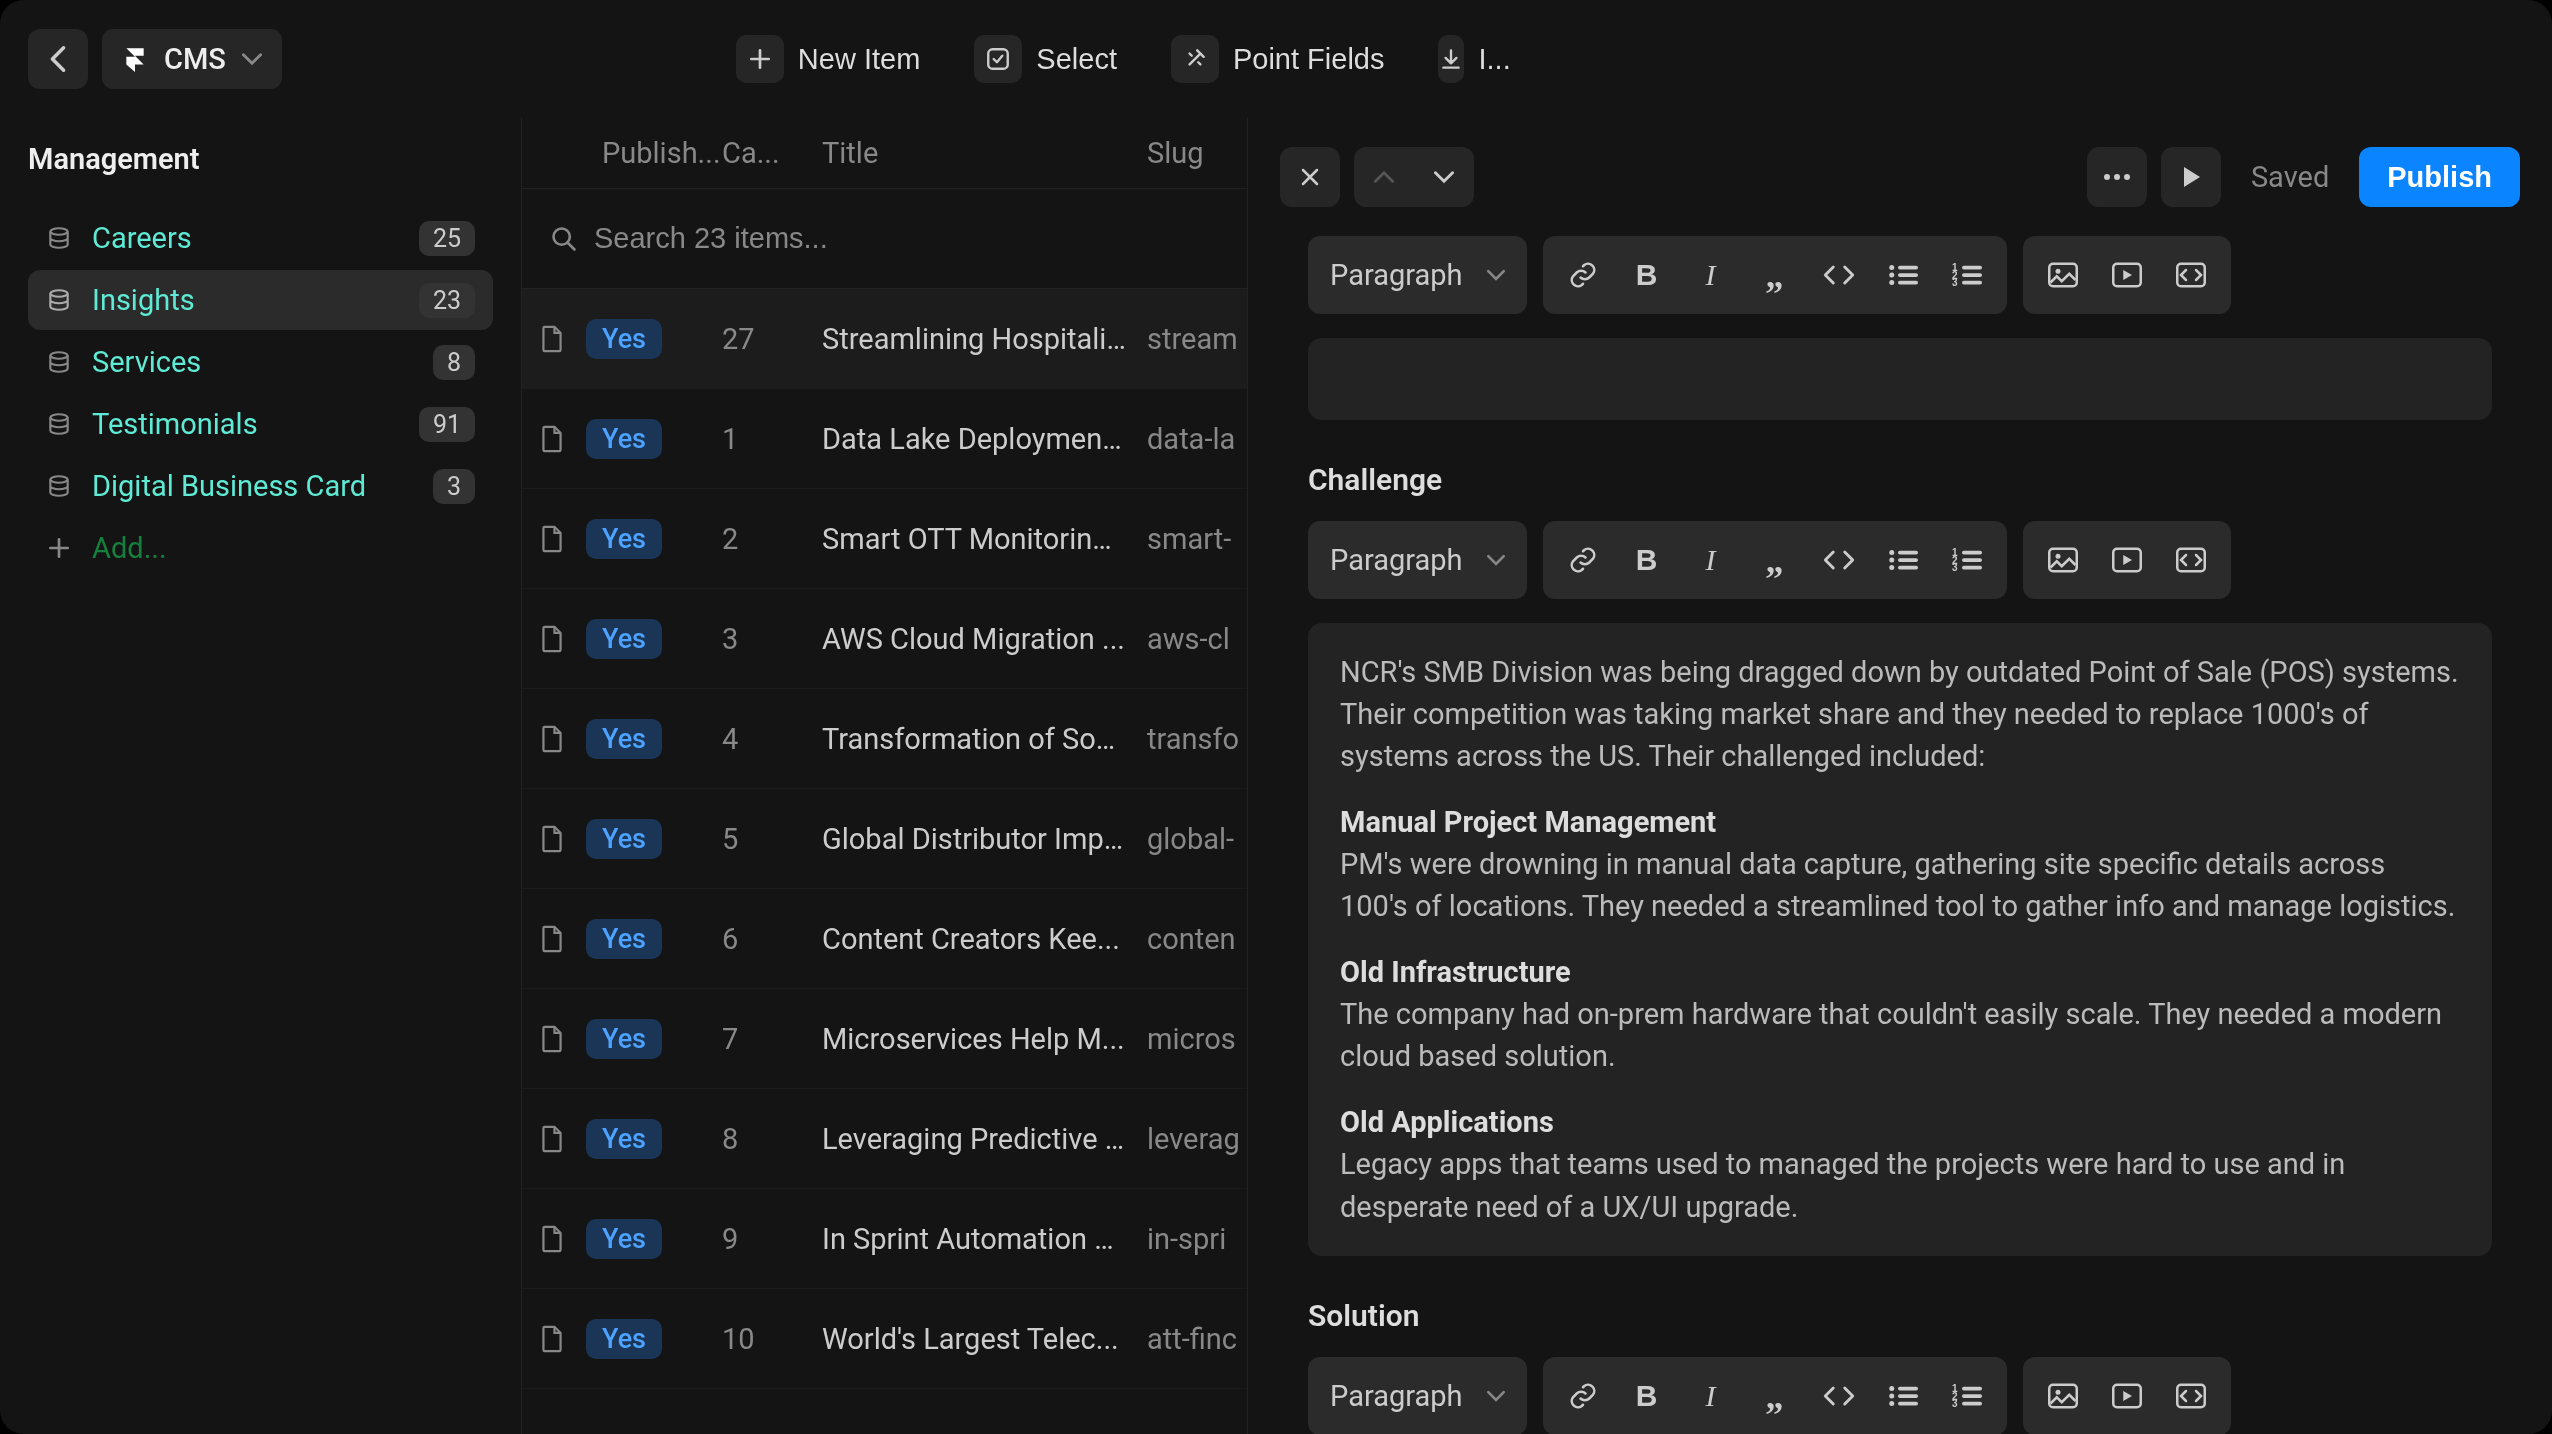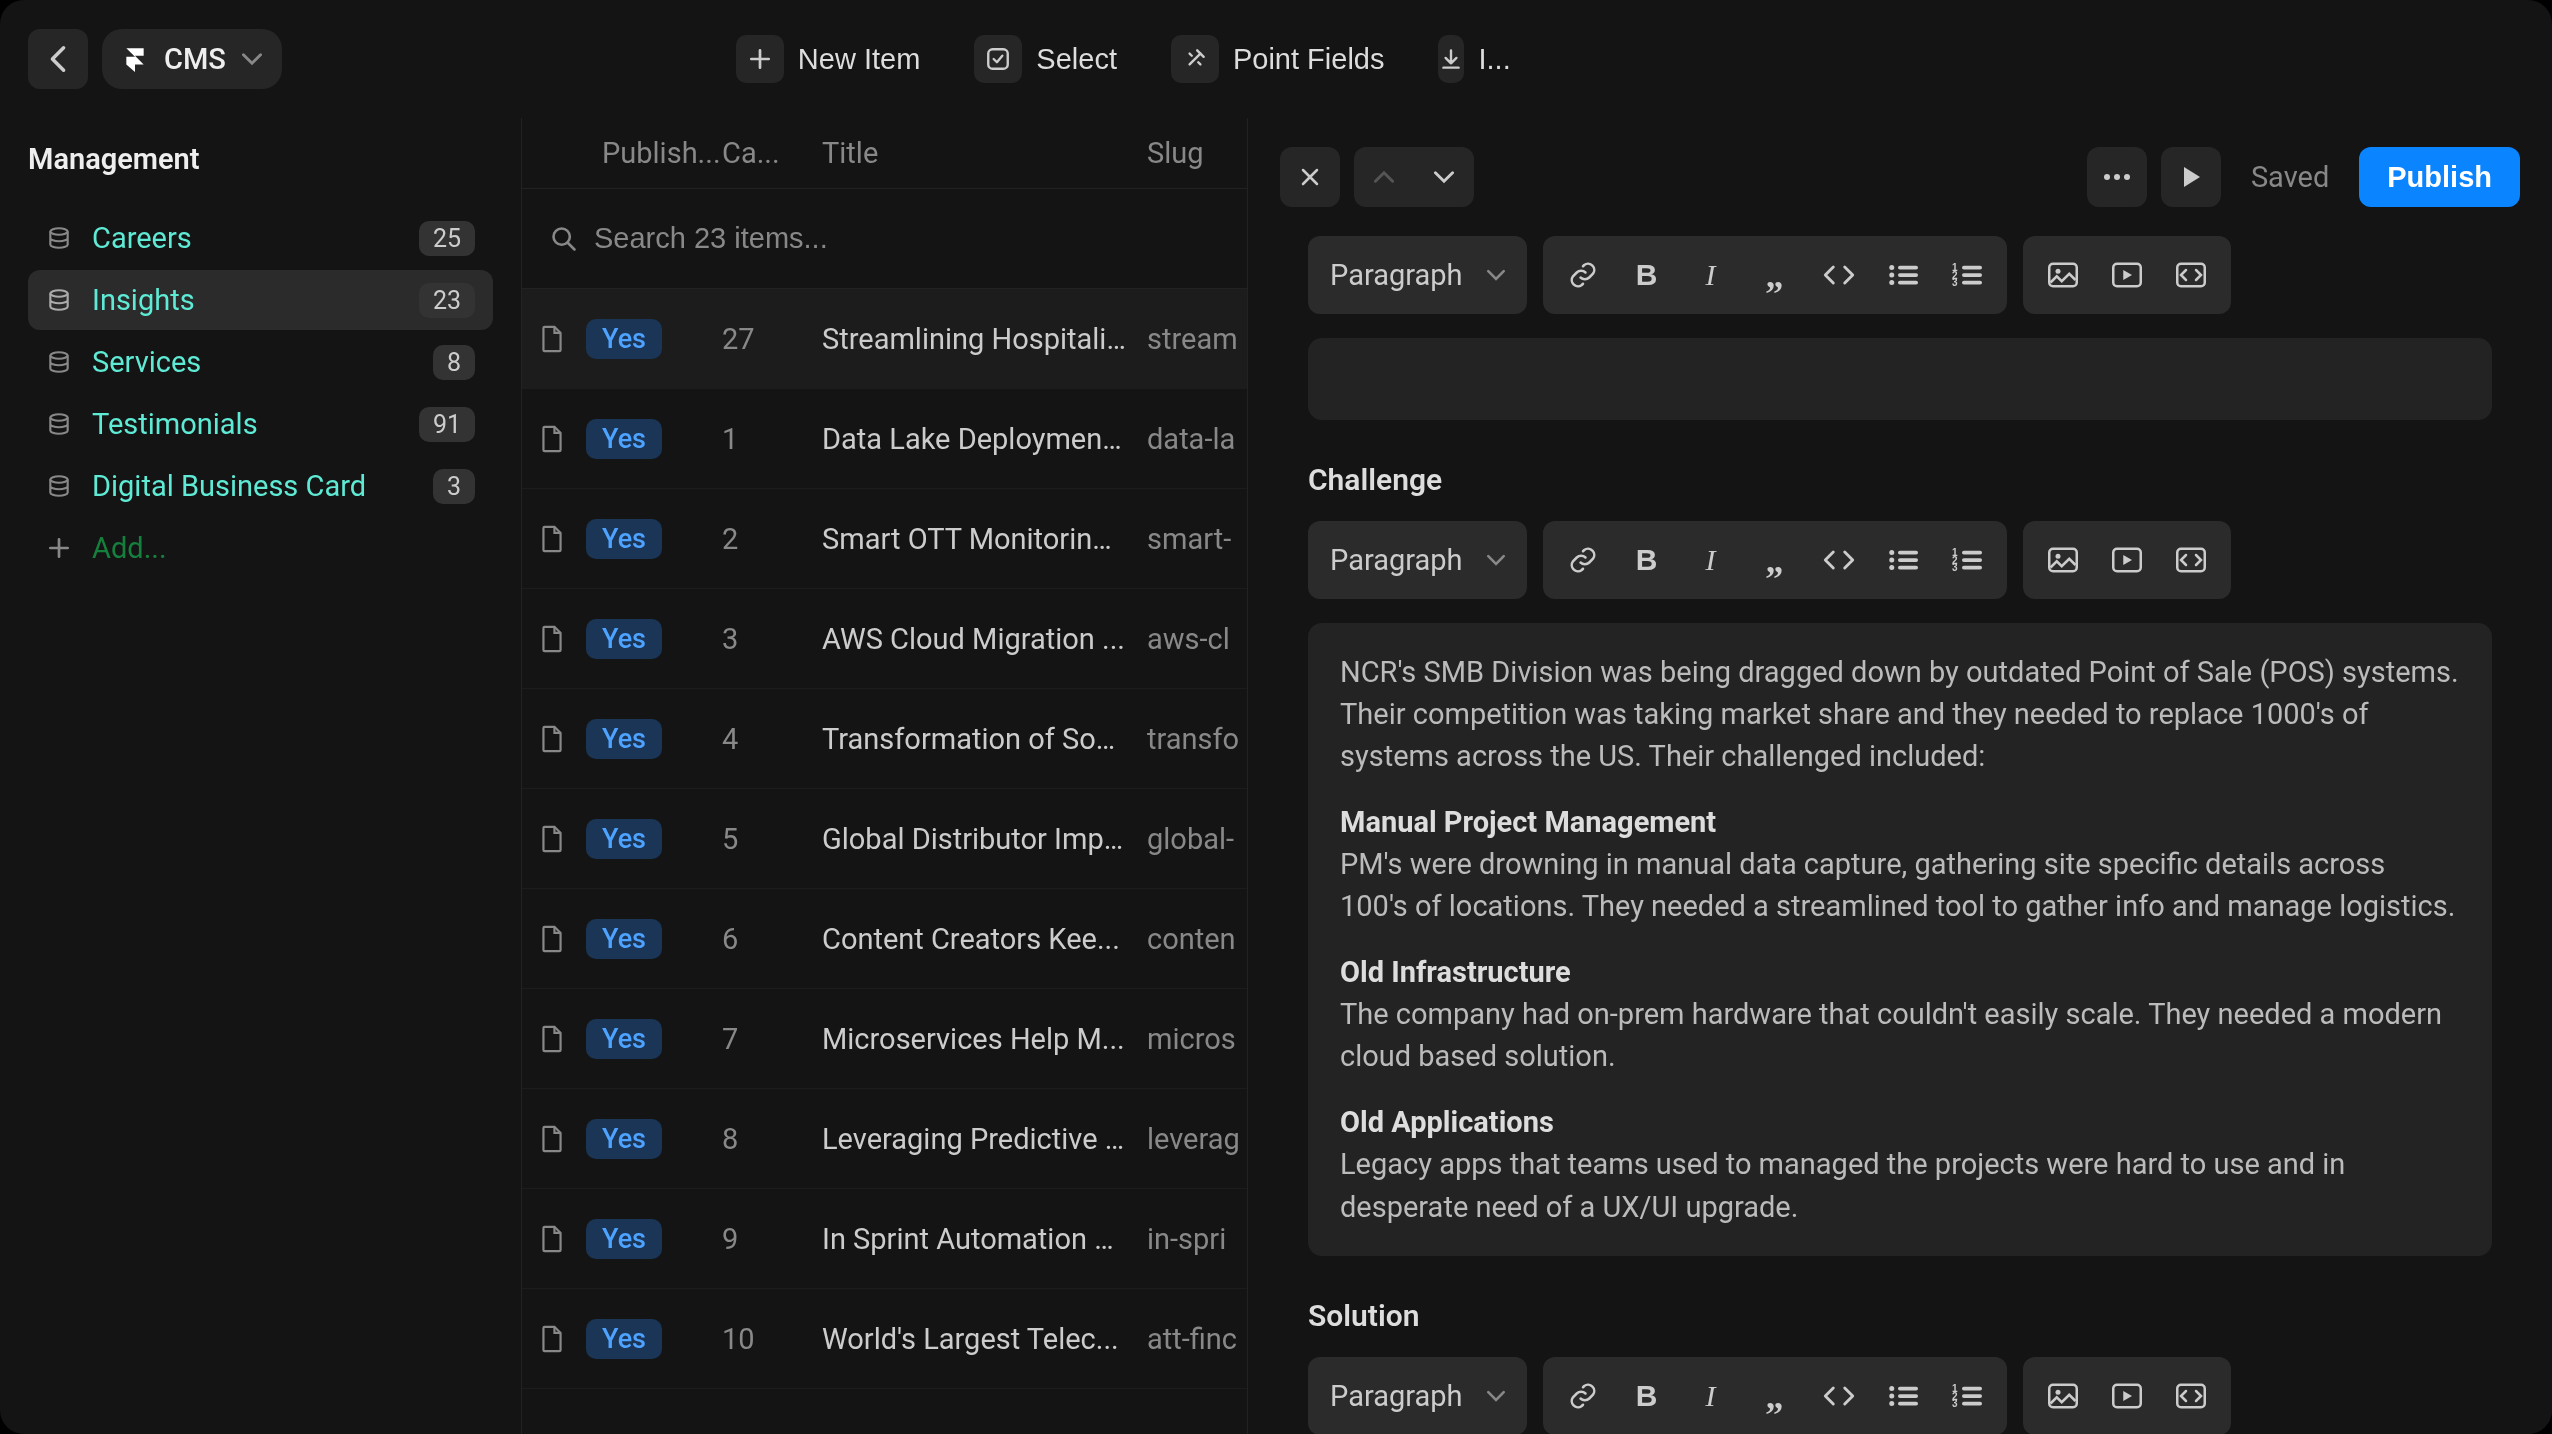--- a/index.html
+++ b/index.html
@@ -60,21 +60,21 @@
       height: 60px;
       display: flex;
       align-items: center;
       justify-content: center;
       cursor: pointer;
       color: #ccc;
     }
 
     .cms-dropdown {
       background: #262626;
-      border-radius: 20px;
+      border-radius: 11px;
       height: 60px;
       padding: 0 20px;
       display: flex;
       align-items: center;
       gap: 16px;
       cursor: pointer;
     }
 
     .cms-logo {
       width: 26px;

